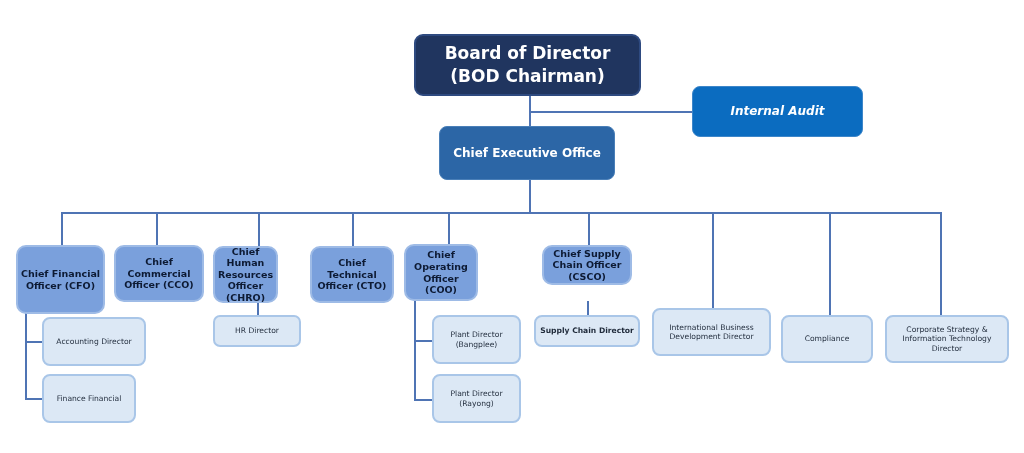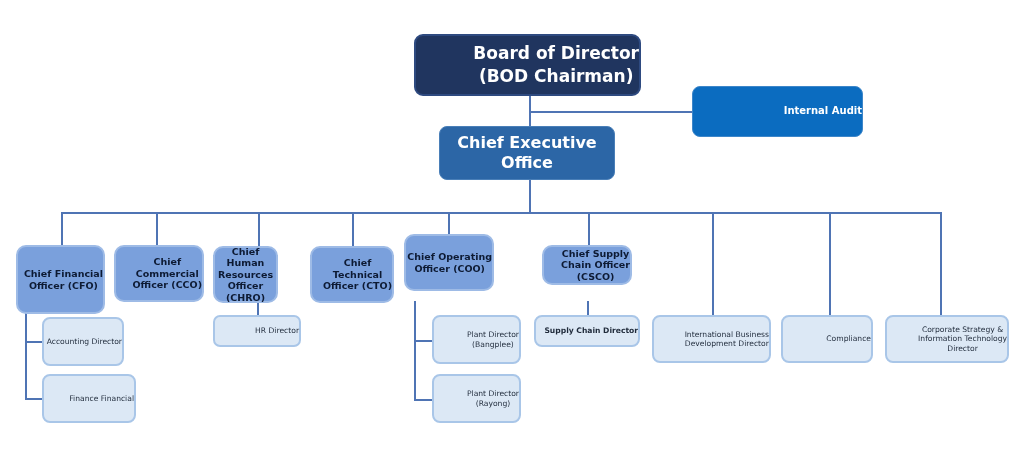--- a/index.html
+++ b/index.html
@@ -1,22 +1,22 @@
 <!DOCTYPE html>
 <html><head>
 <meta charset="utf-8">
 <style>
   html, body { margin:0; padding:0; background:#ffffff; }
   body { width:1024px; height:453px; position:relative; overflow:hidden;
          font-family: "DejaVu Sans", "Liberation Sans", sans-serif; }
   .box { position:absolute; box-sizing:border-box; display:flex; align-items:center;
-         justify-content:flex-end; text-align:center; border-radius:8px; font-weight:bold; line-height:1.22; }
+         justify-content:center; text-align:center; border-radius:8px; font-weight:bold; line-height:1.22; }
   .bod { background:#20355f; color:#fff; font-size:17px; border:2px solid #2e4a80; border-radius:9px; line-height:1.35; }
-  .audit { background:#0b6cc0; color:#fff; font-size:10px; border:1px solid #3d86c9; }
-  .ceo { background:#2c66a6; color:#fff; font-size:16px; border:1px solid #4a7fb8; }
+  .audit { background:#0b6cc0; color:#fff; font-size:12px; border:1px solid #3d86c9;font-style:italic; }
+  .ceo { background:#2c66a6; color:#fff; font-size:12px; border:1px solid #4a7fb8; }
   .chief { background:#7aa0dc; color:#0d1a33; font-size:9.5px; border:2px solid #9ebbe6; border-radius:10px; }
   .dir { background:#dce8f5; color:#1f2a3a; font-size:7.6px; font-weight:normal; border:2px solid #a9c6e8; border-radius:8px; }
   .line { position:absolute; background:#4f74b4; }
   .h { height:1.5px; }
   .v { width:1.5px; }
   .box span { white-space:pre-line; }
 </style>
 </head>
 <body>
 
@@ -69,51 +69,51 @@
 <div class="box chief" style="left:213px;top:246px;width:65px;height:57px;">
   <span>Chief Human
 Resources
 Officer (CHRO)</span>
 </div>
 <div class="box chief" style="left:310px;top:246px;width:84px;height:57px;">
   <span>Chief
 Technical
 Officer (CTO)</span>
 </div>
-<div class="box chief" style="left:404px;top:234px;width:90px;height:57px;">
+<div class="box chief" style="left:404px;top:244px;width:74px;height:57px;">
   <span>Chief Operating
 Officer (COO)</span>
 </div>
 <div class="box chief" style="left:542px;top:245px;width:90px;height:40px;">
   <span>Chief Supply
 Chain Officer
 (CSCO)</span>
 </div>
 
-<div class="box dir" style="left:42px;top:317px;width:82px;height:49px;">
+<div class="box dir" style="left:42px;top:317px;width:104px;height:49px;">
   <span>Accounting Director</span>
 </div>
 <div class="box dir" style="left:42px;top:374px;width:94px;height:49px;">
   <span>Finance Financial</span>
 </div>
 <div class="box dir" style="left:213px;top:315px;width:88px;height:32px;border-radius:7px;">
   <span>HR Director</span>
 </div>
 <div class="box dir" style="left:432px;top:315px;width:89px;height:49px;">
   <span>Plant Director
 (Bangplee)</span>
 </div>
 <div class="box dir" style="left:432px;top:374px;width:89px;height:49px;">
   <span>Plant Director
 (Rayong)</span>
 </div>
 <div class="box dir" style="left:534px;top:315px;width:106px;height:32px;font-weight:bold;">
   <span>Supply Chain Director</span>
 </div>
-<div class="box dir" style="left:652px;top:315px;width:119px;height:48px;">
+<div class="box dir" style="left:652px;top:308px;width:119px;height:48px;">
   <span>International Business
 Development Director</span>
 </div>
 <div class="box dir" style="left:781px;top:315px;width:92px;height:48px;">
   <span>Compliance</span>
 </div>
 <div class="box dir" style="left:885px;top:315px;width:124px;height:48px;">
   <span>Corporate Strategy &amp;
 Information Technology
 Director</span>

